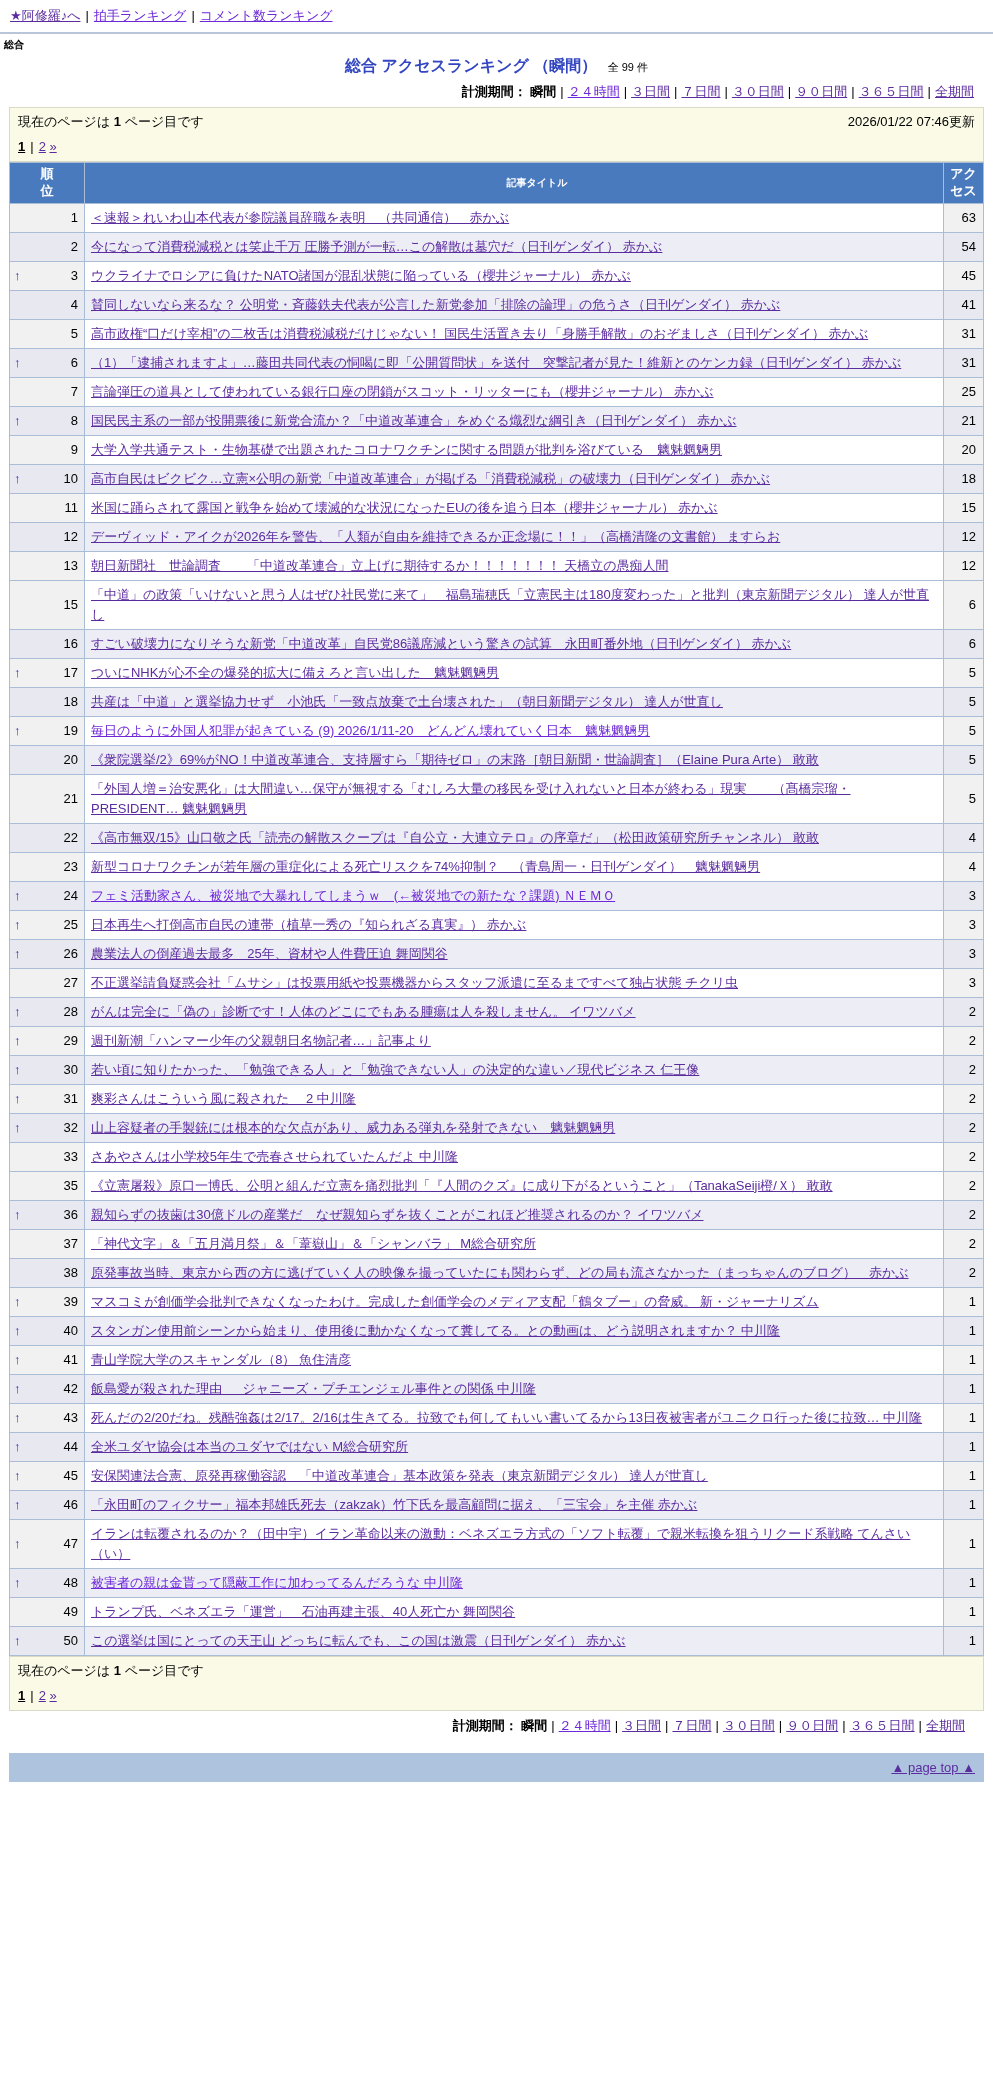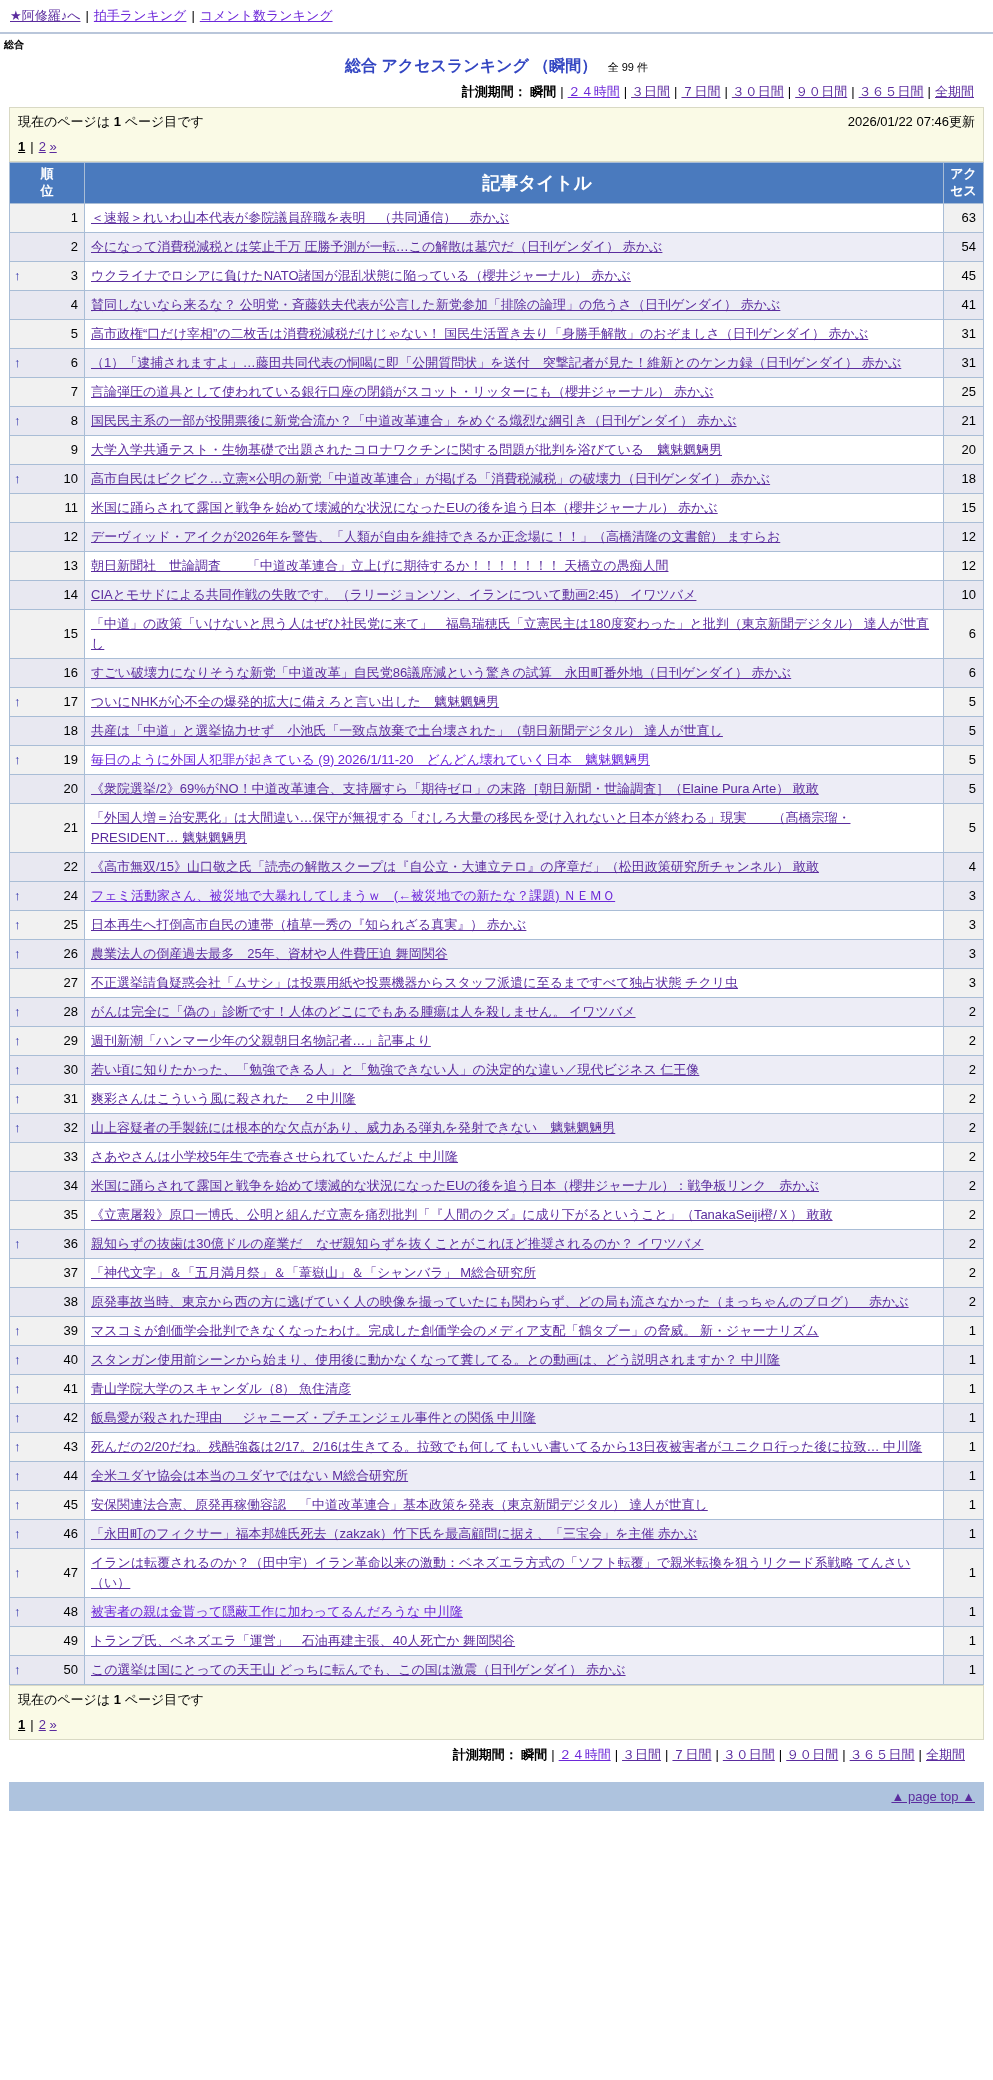--- a/index.html
+++ b/index.html
@@ -30,21 +30,21 @@
   .page-bar .bold{font-weight:bold;}
   .page-bar .pages{margin-top:8px;}
   .cur-page{font-weight:bold;color:#000;text-decoration:underline;}
   .page-bar .sep{color:#000;margin:0 5px;}
 
   table{width:100%;border-collapse:collapse;table-layout:fixed;}
   col.c1{width:75px;} col.c3{width:40px;}
   th,td{border:1px solid #a9bdd6;vertical-align:middle;}
   thead th{background:#4a7abe;color:#fff;font-weight:bold;padding:3px 2px;}
   thead th.small{font-size:13px;line-height:1.3;}
-  thead th.big{font-size:18px;padding-left:48px;}
+  thead th.big{font-size:10px;padding-left:48px;}
   thead th + th{border-left:1px solid #d5e2f0;}
 
   td.c-rank{padding:3px 6px 3px 4px;background:#f1f1f1;}
   td.c-title{padding:4px 6px;background:#ffffff;font-size:13px;line-height:20px;margin-left:38px;}
   td.c-access{padding:3px 7px 3px 2px;background:#f1f1f1;text-align:right;font-size:13px;}
   tr.even td.c-title{background:#ededf6;}
   tr.even td.c-rank,tr.even td.c-access{background:#e8e8f1;}
   .rank-wrap{display:flex;justify-content:space-between;align-items:center;}
   .arrow{color:#2b2ba8;font-weight:bold;font-size:13px;min-width:11px;}
   .rank-num{font-size:13px;color:#000;}
@@ -244,32 +244,20 @@
       <div class="rank-wrap">
         <span class="arrow"></span>
         <span class="rank-num">13</span>
       </div>
     </td>
     <td class="c-title">
       <a class="article lnk-visited" href="#">朝日新聞社　世論調査　　「中道改革連合」立上げに期待するか！！！！！！！ 天橋立の愚痴人間</a>
     </td>
     <td class="c-access">12</td>
   </tr>
-        <tr class="even">
-    <td class="c-rank">
-      <div class="rank-wrap">
-        <span class="arrow"></span>
-        <span class="rank-num">14</span>
-      </div>
-    </td>
-    <td class="c-title">
-      <a class="article lnk-visited" href="#">CIAとモサドによる共同作戦の失敗です。（ラリージョンソン、イランについて動画2:45） イワツバメ</a>
-    </td>
-    <td class="c-access">10</td>
-  </tr>
         <tr class="odd">
     <td class="c-rank">
       <div class="rank-wrap">
         <span class="arrow"></span>
         <span class="rank-num">15</span>
       </div>
     </td>
     <td class="c-title">
       <a class="article lnk-visited" href="#">「中道」の政策「いけないと思う人はぜひ社民党に来て」　福島瑞穂氏「立憲民主は180度変わった」と批判（東京新聞デジタル） 達人が世直し</a>
     </td>
@@ -352,20 +340,32 @@
       <div class="rank-wrap">
         <span class="arrow"></span>
         <span class="rank-num">22</span>
       </div>
     </td>
     <td class="c-title">
       <a class="article lnk-visited" href="#">《高市無双/15》山口敬之氏「読売の解散スクープは『自公立・大連立テロ』の序章だ」（松田政策研究所チャンネル） 敢敢</a>
     </td>
     <td class="c-access">4</td>
   </tr>
+        <tr class="odd">
+    <td class="c-rank">
+      <div class="rank-wrap">
+        <span class="arrow"></span>
+        <span class="rank-num">23</span>
+      </div>
+    </td>
+    <td class="c-title">
+      <a class="article lnk-visited" href="#">新型コロナワクチンが若年層の重症化による死亡リスクを74%抑制？　（青島周一・日刊ゲンダイ）　魑魅魍魎男</a>
+    </td>
+    <td class="c-access">4</td>
+  </tr>
         <tr class="even">
     <td class="c-rank">
       <div class="rank-wrap">
         <span class="arrow">↑</span>
         <span class="rank-num">24</span>
       </div>
     </td>
     <td class="c-title">
       <a class="article lnk-new" href="#">フェミ活動家さん、被災地で大暴れしてしまうｗ　(←被災地での新たな？課題) ＮＥＭＯ</a>
     </td>
@@ -469,32 +469,20 @@
   </tr>
         <tr class="odd">
     <td class="c-rank">
       <div class="rank-wrap">
         <span class="arrow"></span>
         <span class="rank-num">33</span>
       </div>
     </td>
     <td class="c-title">
       <a class="article lnk-visited" href="#">さあやさんは小学校5年生で売春させられていたんだよ 中川隆</a>
-    </td>
-    <td class="c-access">2</td>
-  </tr>
-        <tr class="even">
-    <td class="c-rank">
-      <div class="rank-wrap">
-        <span class="arrow"></span>
-        <span class="rank-num">34</span>
-      </div>
-    </td>
-    <td class="c-title">
-      <a class="article lnk-visited" href="#">米国に踊らされて露国と戦争を始めて壊滅的な状況になったEUの後を追う日本（櫻井ジャーナル）：戦争板リンク　赤かぶ</a>
     </td>
     <td class="c-access">2</td>
   </tr>
         <tr class="odd">
     <td class="c-rank">
       <div class="rank-wrap">
         <span class="arrow"></span>
         <span class="rank-num">35</span>
       </div>
     </td>

